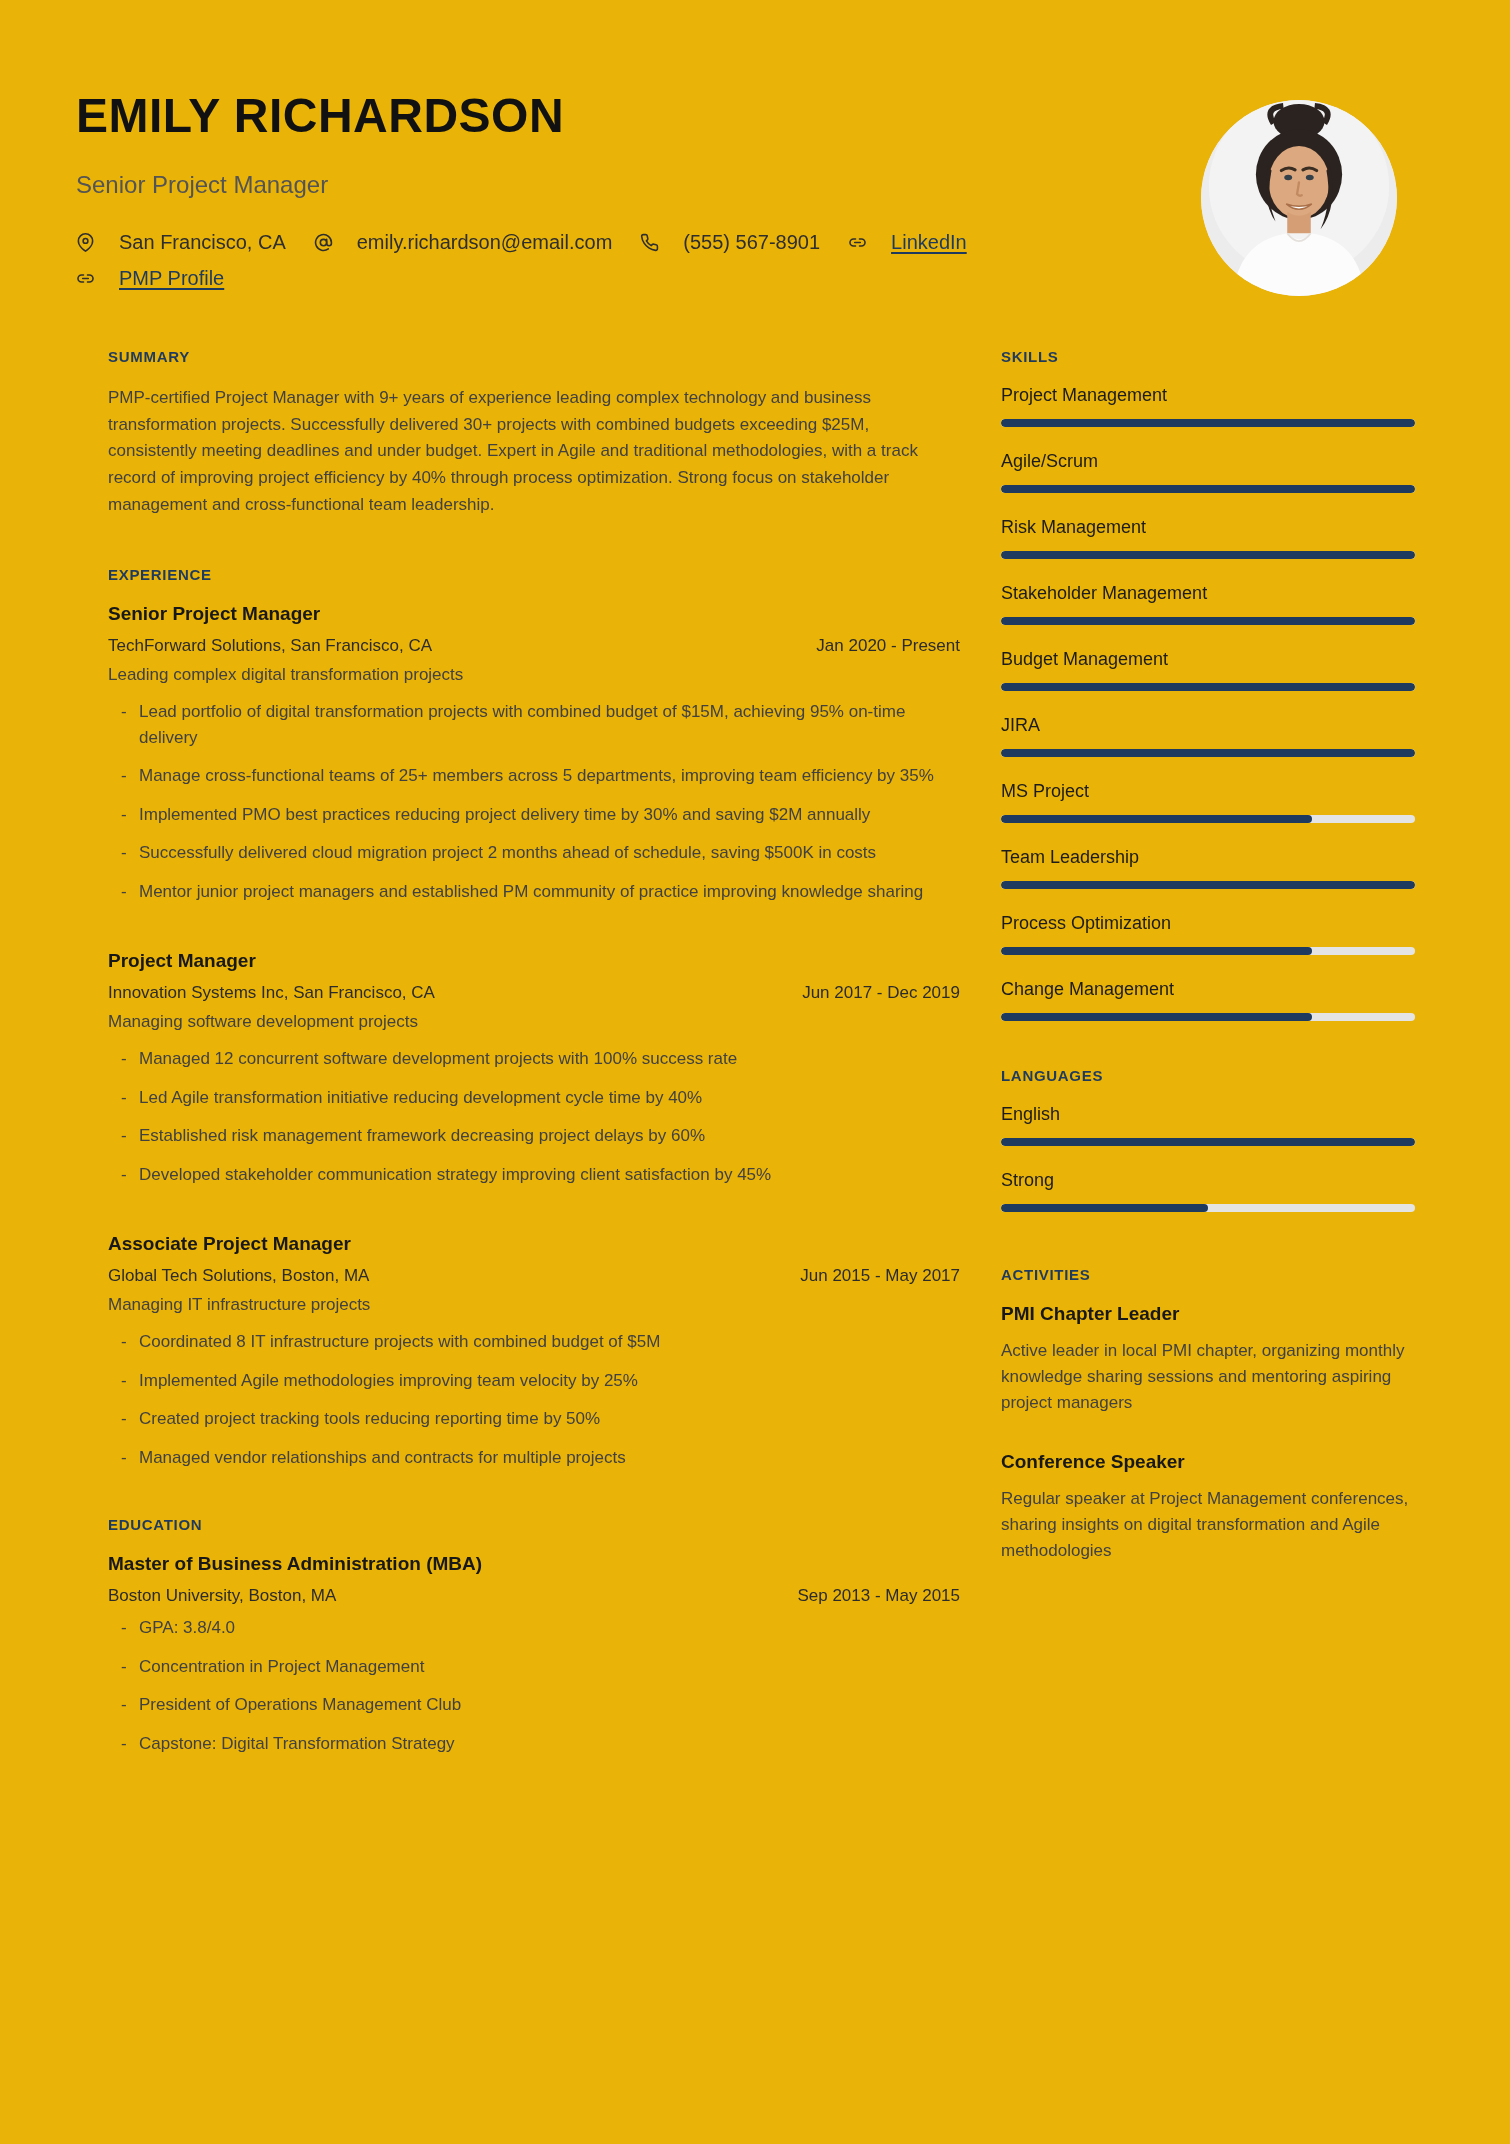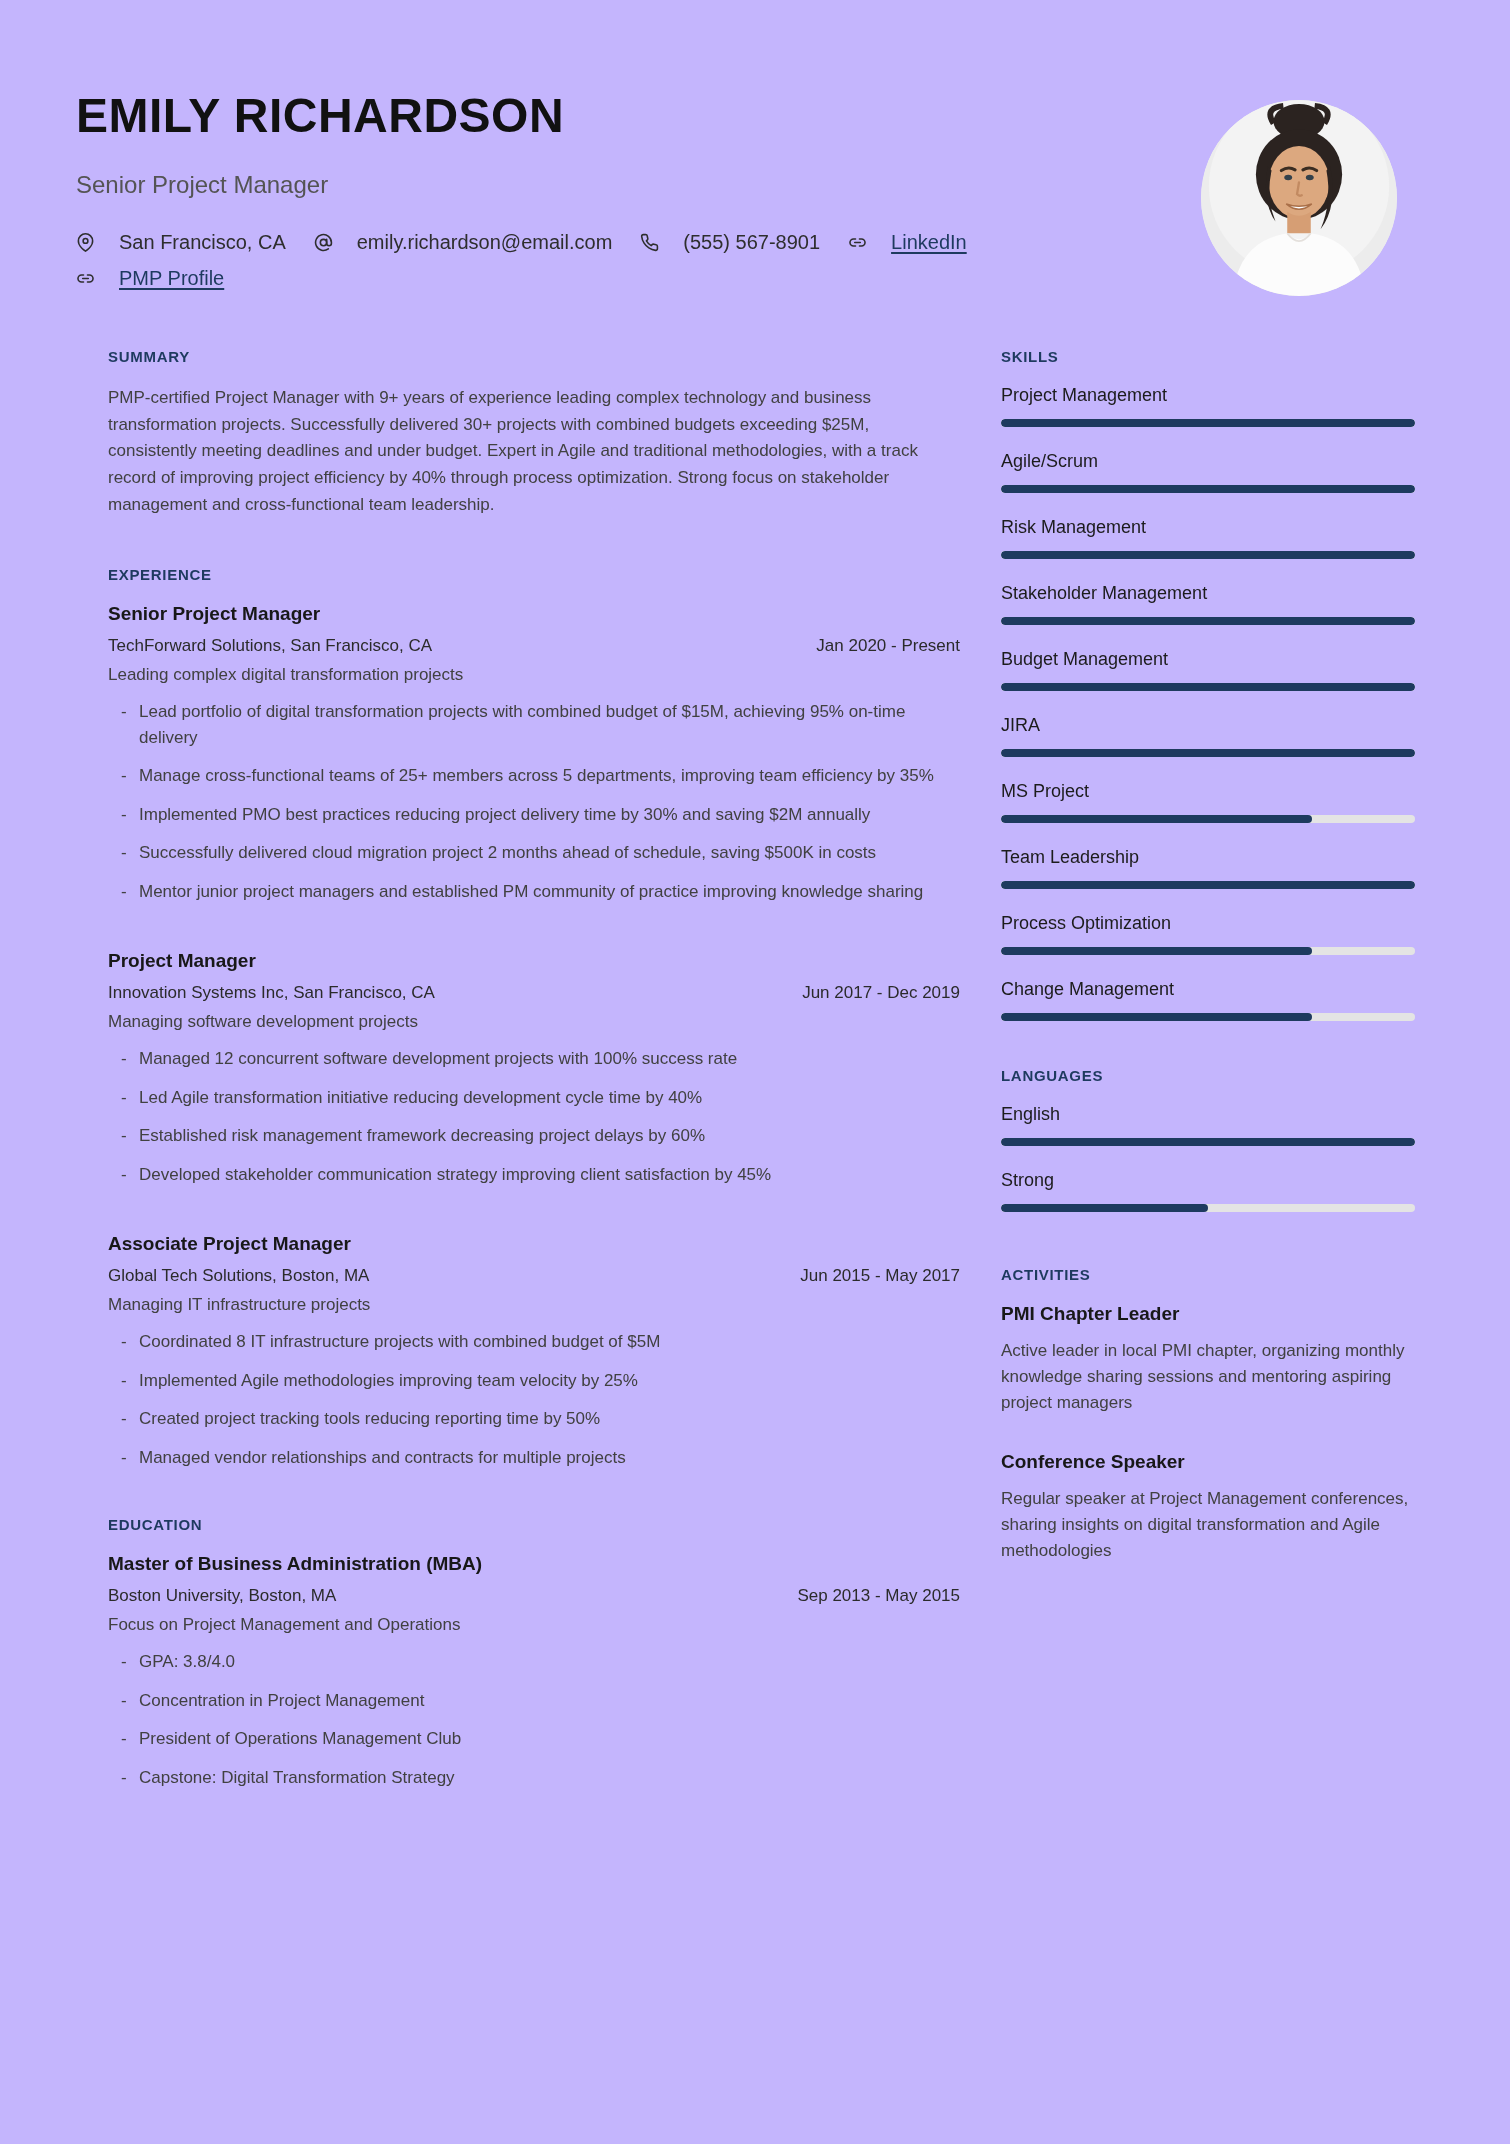--- a/index.html
+++ b/index.html
@@ -1,21 +1,21 @@
 <!DOCTYPE html>
 <html><head>
 <meta charset="utf-8">
 <style>
   * { margin:0; padding:0; box-sizing:border-box; }
   html,body { background:#ffffff; }
   body { font-family:"Liberation Sans", sans-serif; color:#414141; }
   .page {
     position:relative;
     width:1510px; height:2144px;
-    margin:0 auto; background:#c4b5fd;
+    margin:0 auto; background:#eab308;
     padding:88px 95px 40px 76px;
     overflow:hidden;
   }
 
   
   .name { font-size:48px; font-weight:700; color:#111111; letter-spacing:0.5px; margin-bottom:28px; }
   .job-headline { font-size:24px; font-weight:400; color:#545454; margin-bottom:32px; }
   .contact-rows { max-width:990px; display:flex; flex-wrap:wrap; column-gap:28px; row-gap:13px; align-items:center; }
   .contact-item { display:flex; align-items:center; gap:24px; font-size:20px; color:#2e2e2e; }
   .contact-item .cicon { width:19px; height:19px; color:#2e2e2e; flex:none; display:block; }
@@ -223,21 +223,20 @@
       </div>
 
       <div class="section">
         <div class="sec-heading">EDUCATION</div>
         <div class="entry">
           <div class="entry-title">Master of Business Administration (MBA)</div>
           <div class="entry-meta">
             <span>Boston University, Boston, MA</span>
             <span>Sep 2013 - May 2015</span>
           </div>
-          <div class="entry-desc">Focus on Project Management and Operations</div>
           <ul class="bullets">
             <li>GPA: 3.8/4.0</li>
             <li>Concentration in Project Management</li>
             <li>President of Operations Management Club</li>
             <li>Capstone: Digital Transformation Strategy</li>
           </ul>
         </div>
       </div>
     </div>
 

